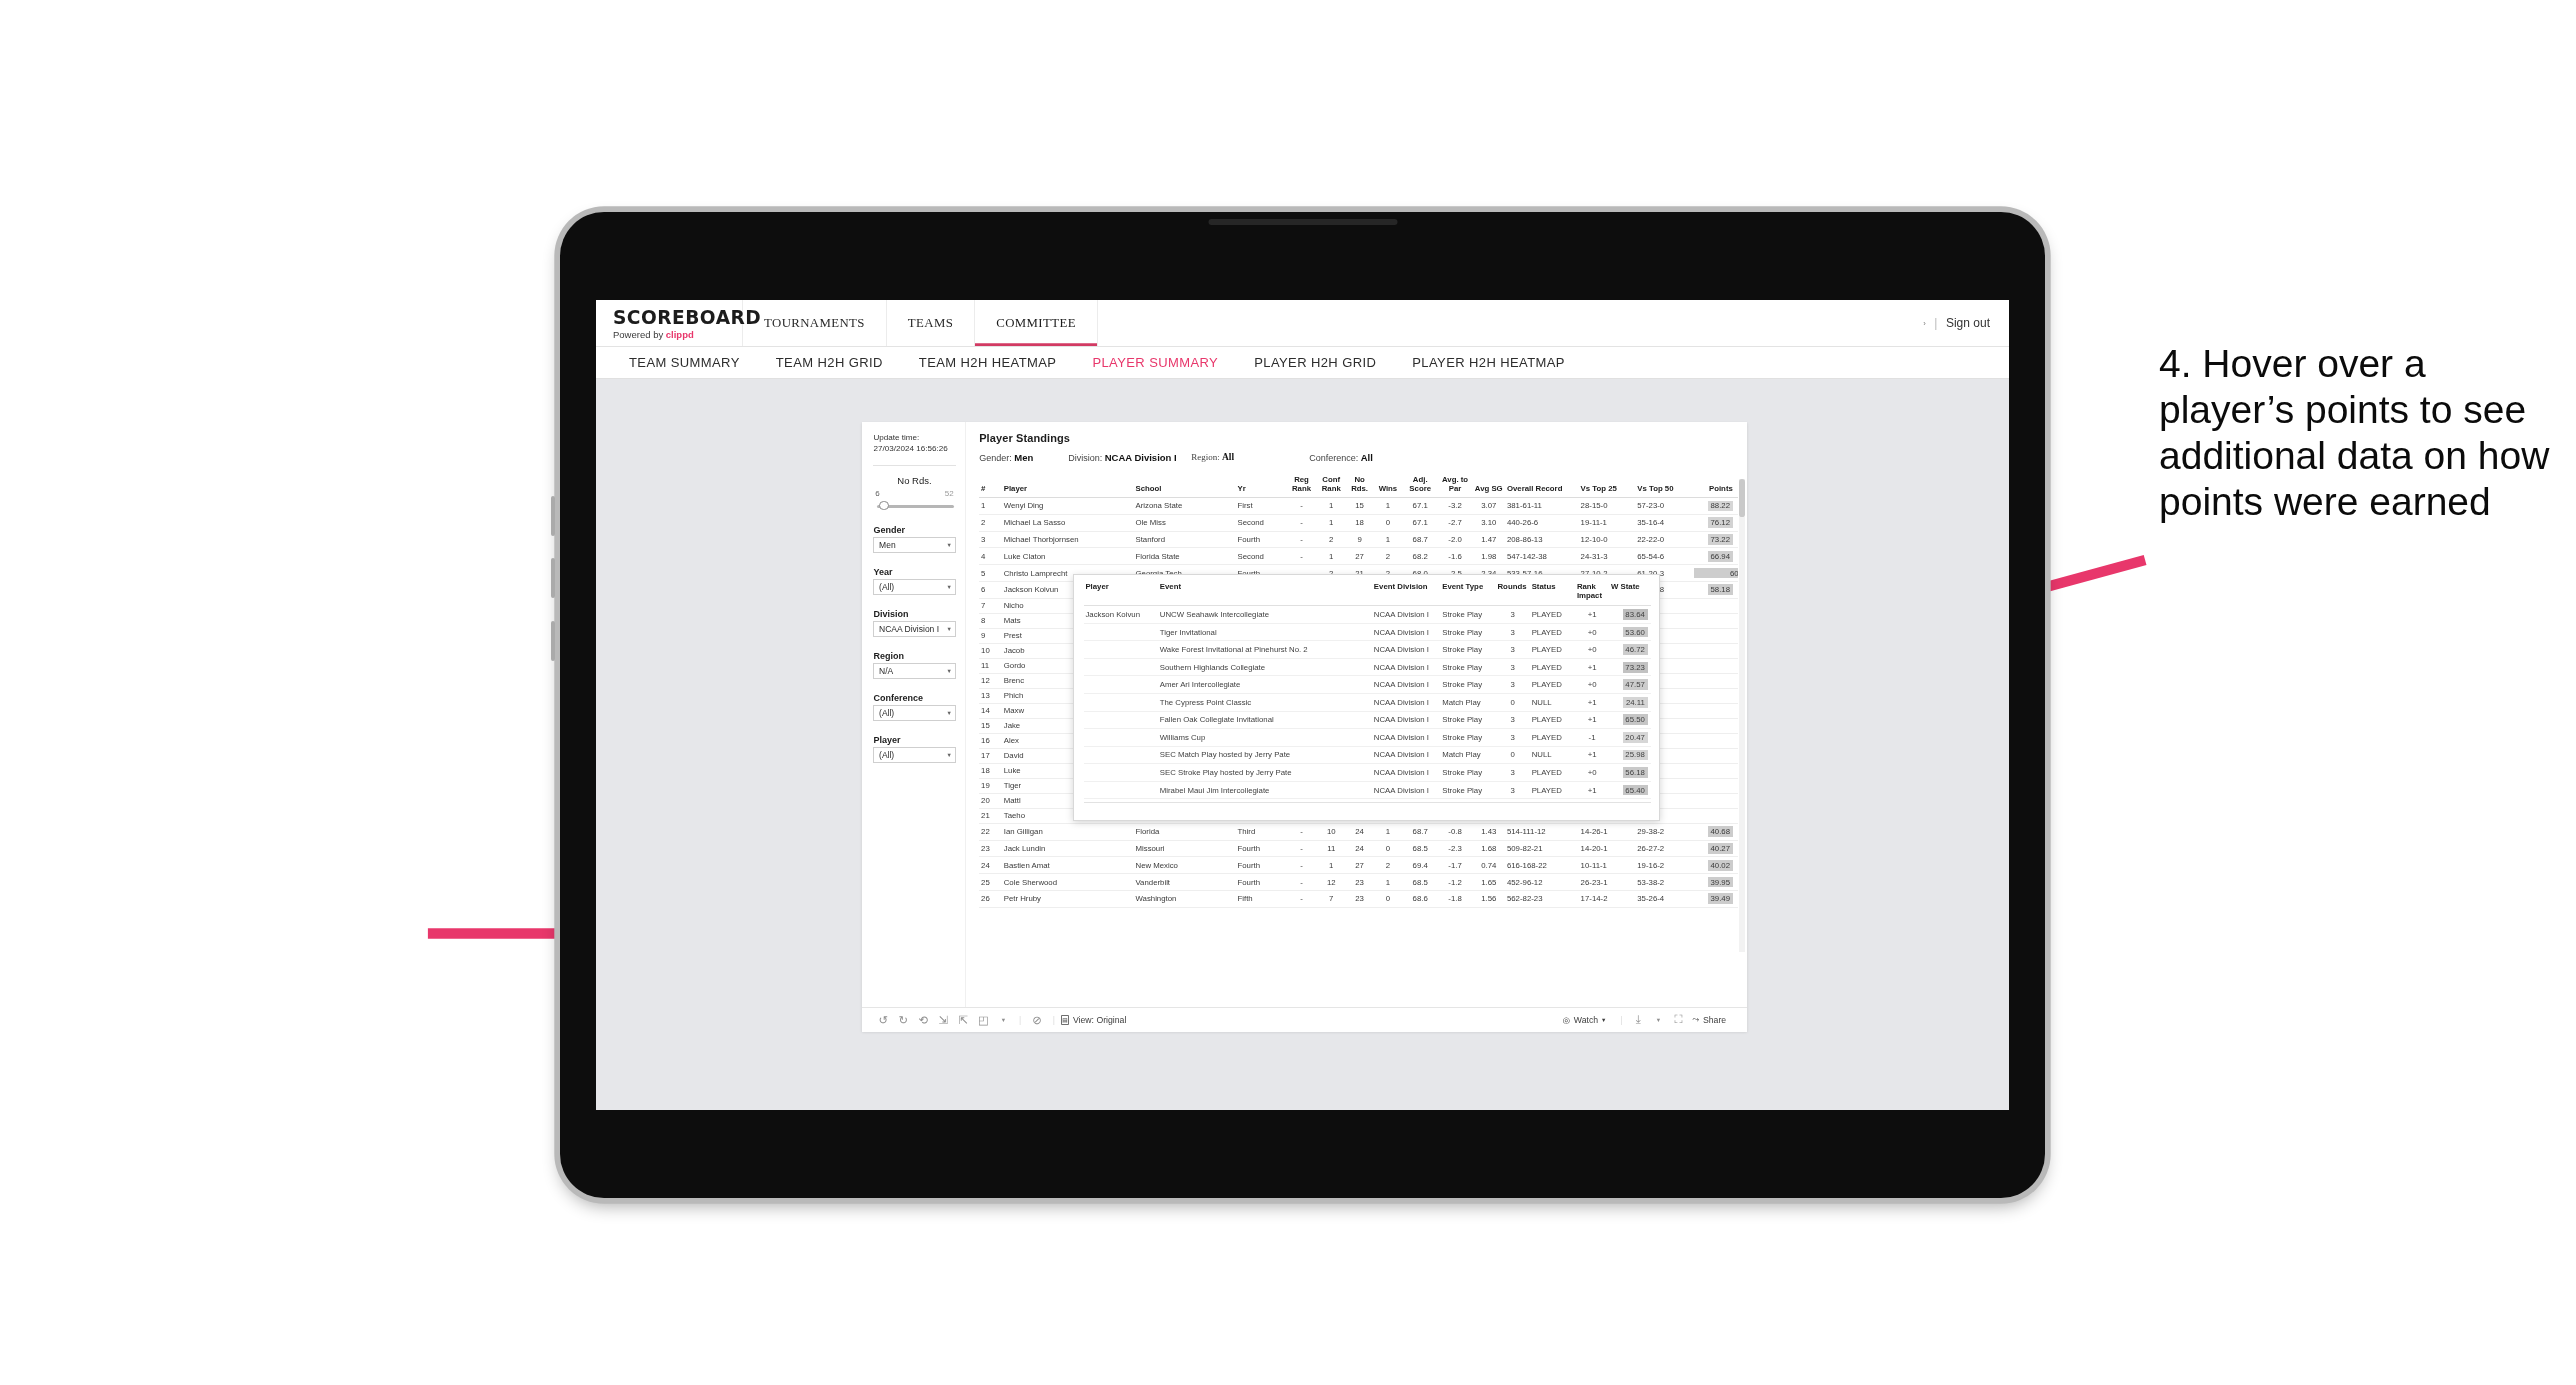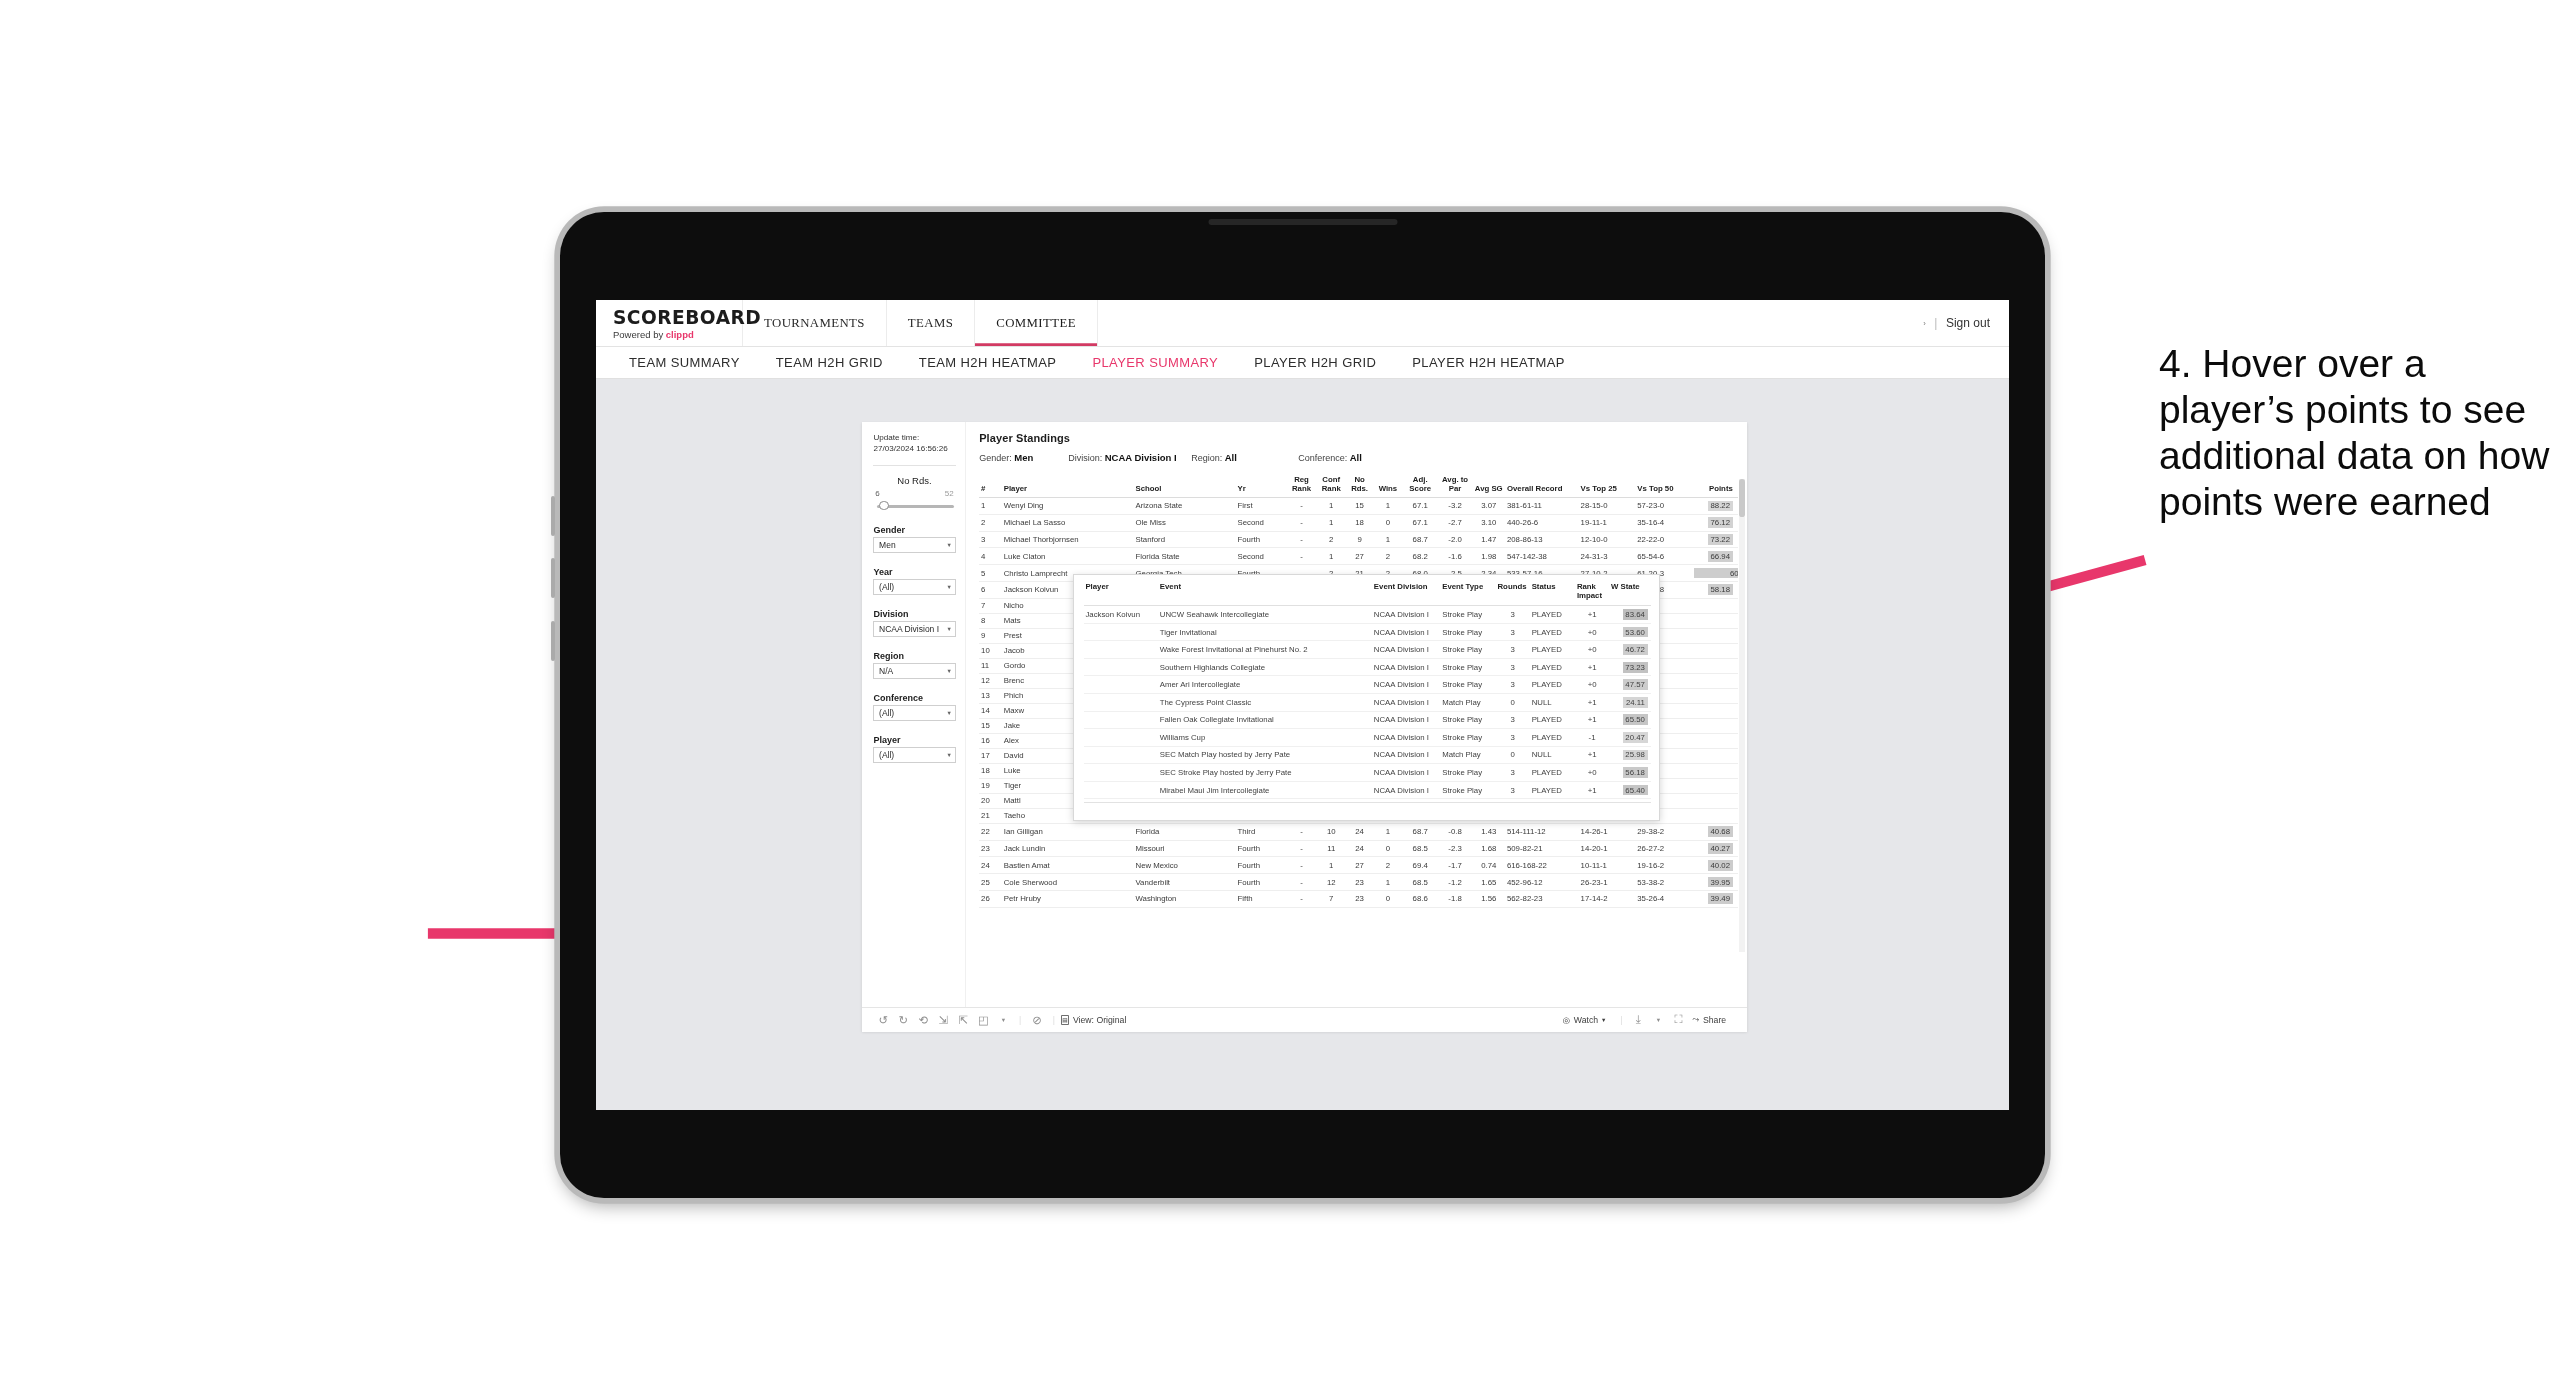--- a/index.html
+++ b/index.html
@@ -100,21 +100,21 @@
   .fselect .car { font-size:6.6px; color:#666; }
 
   
   .main { flex:1; min-width:0; padding:9.5px 9.5px 0 13.2px; position:relative; }
   .ptitle { font-size:11px; font-weight:bold; color:#1c1c1c; letter-spacing:0.1px; }
   .meta { display:flex; margin-top:8.5px; font-size:9px; color:#444; }
   .meta .i { margin-right:40px; }
   .meta .i b { color:#111; font-size:9.5px; }
   .meta .i:nth-child(1){ width:89px; margin-right:0;}
   .meta .i:nth-child(2){ width:123px; margin-right:0;}
-  .meta .i:nth-child(3){ width:106px; margin-right:1px;}
+  .meta .i:nth-child(3){ width:106px; margin-right:12px;font-family:Liberation Serif, serif;}
 
   table.grid { width:100%; border-collapse:collapse; margin-top:10.4px; table-layout:fixed; }
   table.grid th {
     font-size:7.8px; font-weight:bold; color:#1c1c1c; text-align:left;
     padding:1.9px 1.9px 3.8px; vertical-align:bottom; line-height:9px;
     border-bottom:0.9px solid #dcdcdc;
   }
   table.grid td {
     font-size:7.8px; color:#3a3a3a; padding:2.5px 1.9px;
     border-bottom:0.9px solid #eee; white-space:nowrap; overflow:hidden;

